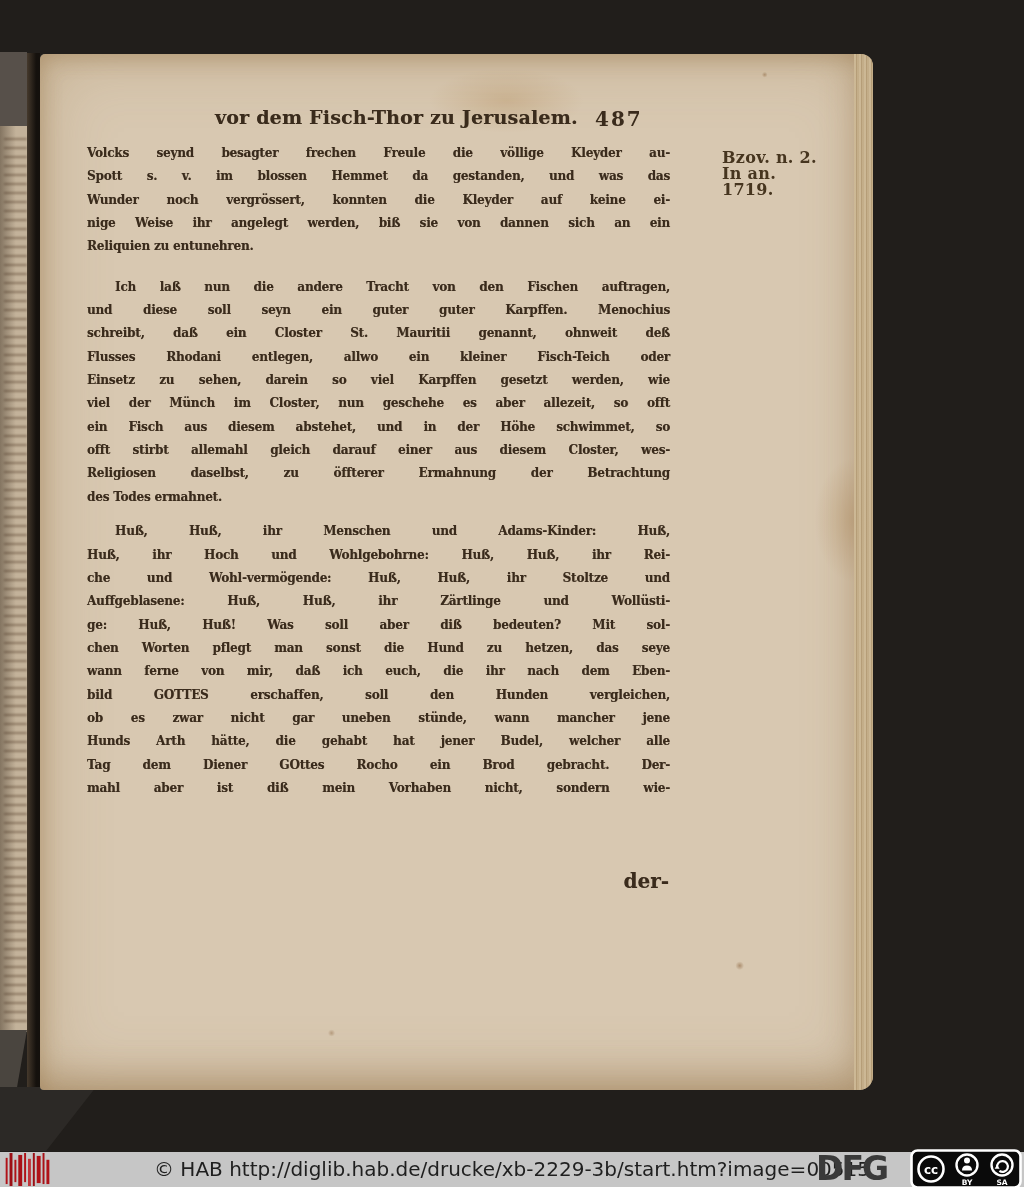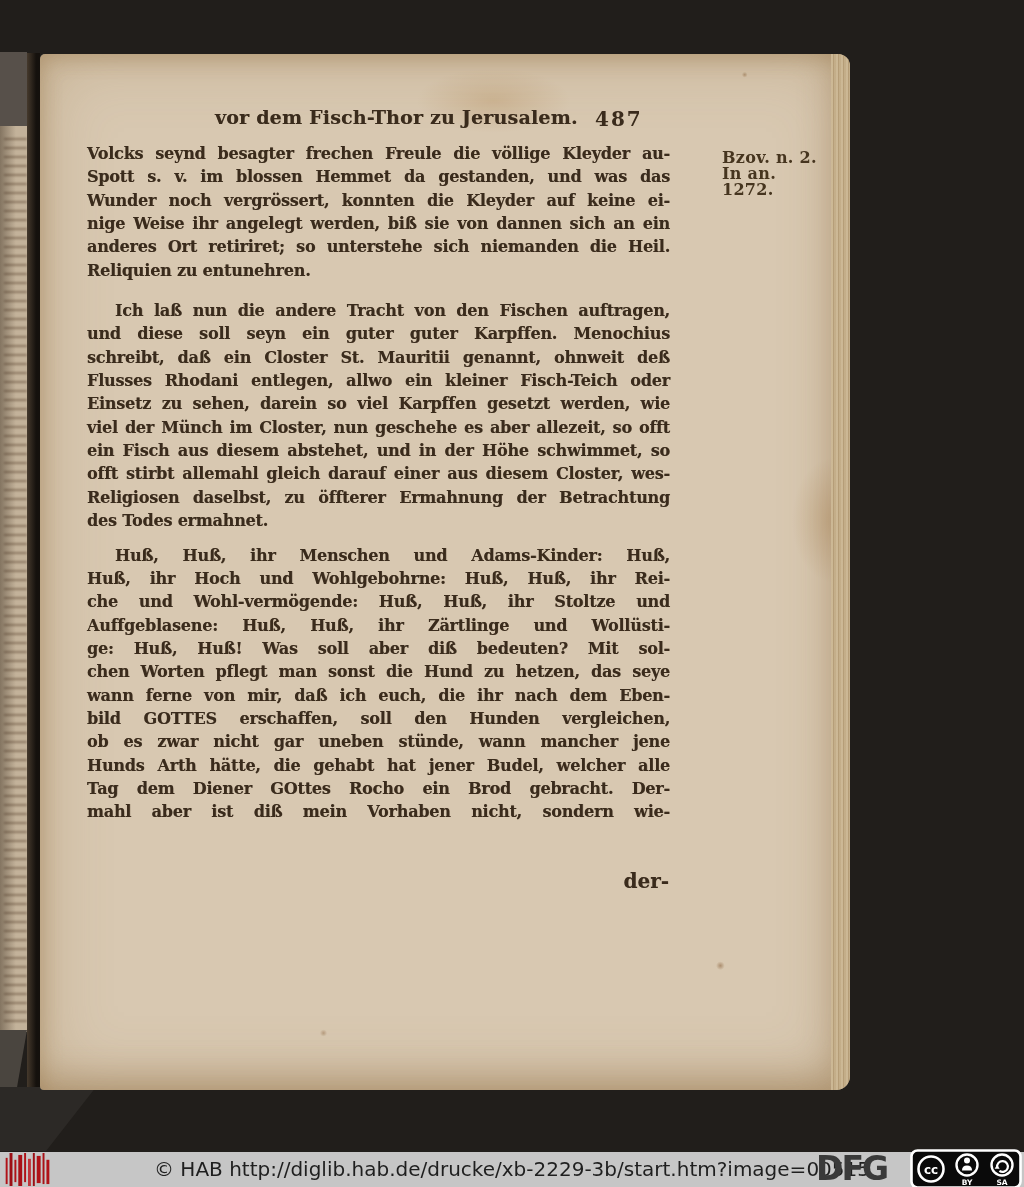--- a/index.html
+++ b/index.html
@@ -22,39 +22,39 @@
   .page{position:absolute;left:40px;top:54px;width:810px;height:1036px;
       border-radius:5px 12px 14px 4px;
       background:
         radial-gradient(ellipse 110px 46px at 56% 4.5%, rgba(172,128,72,.28), transparent 70%),
         radial-gradient(ellipse 60px 90px at 98% 45%, rgba(160,116,62,.30), transparent 70%),
         radial-gradient(circle 6px at 84% 88%, rgba(118,72,30,.45), transparent 72%),
         radial-gradient(circle 5px at 35% 94.5%, rgba(118,72,30,.35), transparent 72%),
         radial-gradient(circle 4px at 87% 2%, rgba(118,72,30,.4), transparent 72%),
         #d8c8b1;
       box-shadow: inset 0 0 70px rgba(150,114,68,.33), inset -16px -12px 34px rgba(138,102,60,.38),
-                  inset 4px 6px 18px rgba(150,114,68,.28);}
+                  inset 4px 6px 18px rgba(150,114,68,.28); padding-left: 23px;}
   .page-stack{position:absolute;right:0;top:0;width:19px;height:100%;border-radius:0 12px 14px 0;
       background:repeating-linear-gradient(to right,#cdb996 0 2px,#b59d77 2px 3px,#c4ae89 3px 5px);
       opacity:.95;}
 
   
   .page-header{position:absolute;left:47px;top:52px;width:583px;height:28px;color:#3a2b1c;}
   .running-title{position:absolute;left:128px;top:0;font-size:19px;font-weight:700;letter-spacing:.2px;
       text-shadow:.3px .3px .6px rgba(58,43,28,.55);}
   .page-number{position:absolute;left:508px;top:1px;font-size:20px;font-weight:700;letter-spacing:2px;}
 
   .margin-note{position:absolute;left:682px;top:96px;width:96px;color:#46351f;
       font-size:16px;font-weight:700;line-height:16px;letter-spacing:.3px;}
 
   .body-text{position:absolute;left:47px;top:88px;width:583px;color:#3a2b1c;}
   .para{margin:0;}
   .para + .para{margin-top:17px;}
   .para:nth-child(3){margin-top:11px;}
-  .line{height:23.35px;line-height:23.35px;font-size:16px;font-weight:700;letter-spacing:-.2px;
+  .line{height:23.35px;line-height:23.35px;font-size:12px;font-weight:700;letter-spacing:-.2px;
       text-align:justify;text-align-last:justify;white-space:nowrap;overflow:visible;
       text-shadow:.3px .3px .6px rgba(58,43,28,.5);}
   .line.indent{text-indent:28px;}
   .line.no-just{text-align-last:left;white-space:normal;}
   .catchword{height:23px;line-height:23px;font-size:20px;font-weight:700;text-align:right;
       padding-right:1px;color:#3a2b1c;text-shadow:.3px .3px .6px rgba(58,43,28,.5);}
 
   
   .footer-bar{position:absolute;left:0;top:1152px;width:1024px;height:35px;background:#c6c6c6;}
   .hab-logo{position:absolute;left:4px;top:1px;width:48px;height:33px;}
@@ -82,30 +82,29 @@
     <div class="page-stack"></div>
 
     <div class="page-header">
       <span class="running-title">vor dem Fisch-Thor zu Jerusalem.</span>
       <span class="page-number">487</span>
     </div>
 
     <div class="margin-note">
         <div class="mn-line">Bzov. n. 2.</div>
         <div class="mn-line">In an.</div>
-        <div class="mn-line">1272.</div>
+        <div class="mn-line">1719.</div>
       </div>
 
     <div class="body-text">
         <div class="para">
           <div class="line">Volcks seynd besagter frechen Freule die völlige Kleyder au-</div>
           <div class="line">Spott s. v. im blossen Hemmet da gestanden, und was das</div>
           <div class="line">Wunder noch vergrössert, konnten die Kleyder auf keine ei-</div>
           <div class="line">nige Weise ihr angelegt werden, biß sie von dannen sich an ein</div>
-          <div class="line">anderes Ort retiriret; so unterstehe sich niemanden die Heil.</div>
           <div class="line no-just">Reliquien zu entunehren.</div>
         </div>
         <div class="para">
           <div class="line indent">Ich laß nun die andere Tracht von den Fischen auftragen,</div>
           <div class="line">und diese soll seyn ein guter guter Karpffen. Menochius</div>
           <div class="line">schreibt, daß ein Closter St. Mauritii genannt, ohnweit deß</div>
           <div class="line">Flusses Rhodani entlegen, allwo ein kleiner Fisch-Teich oder</div>
           <div class="line">Einsetz zu sehen, darein so viel Karpffen gesetzt werden, wie</div>
           <div class="line">viel der Münch im Closter, nun geschehe es aber allezeit, so offt</div>
           <div class="line">ein Fisch aus diesem abstehet, und in der Höhe schwimmet, so</div>

